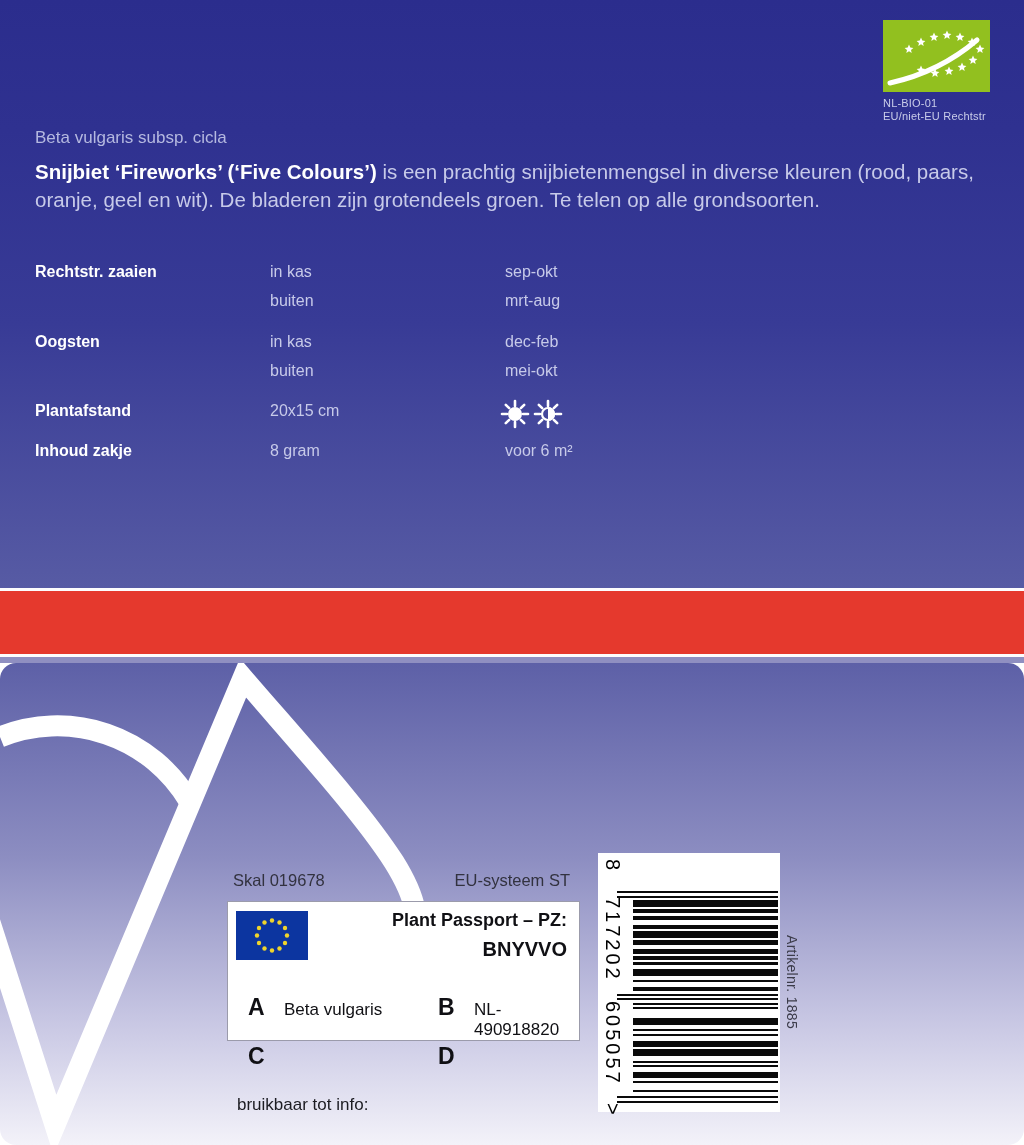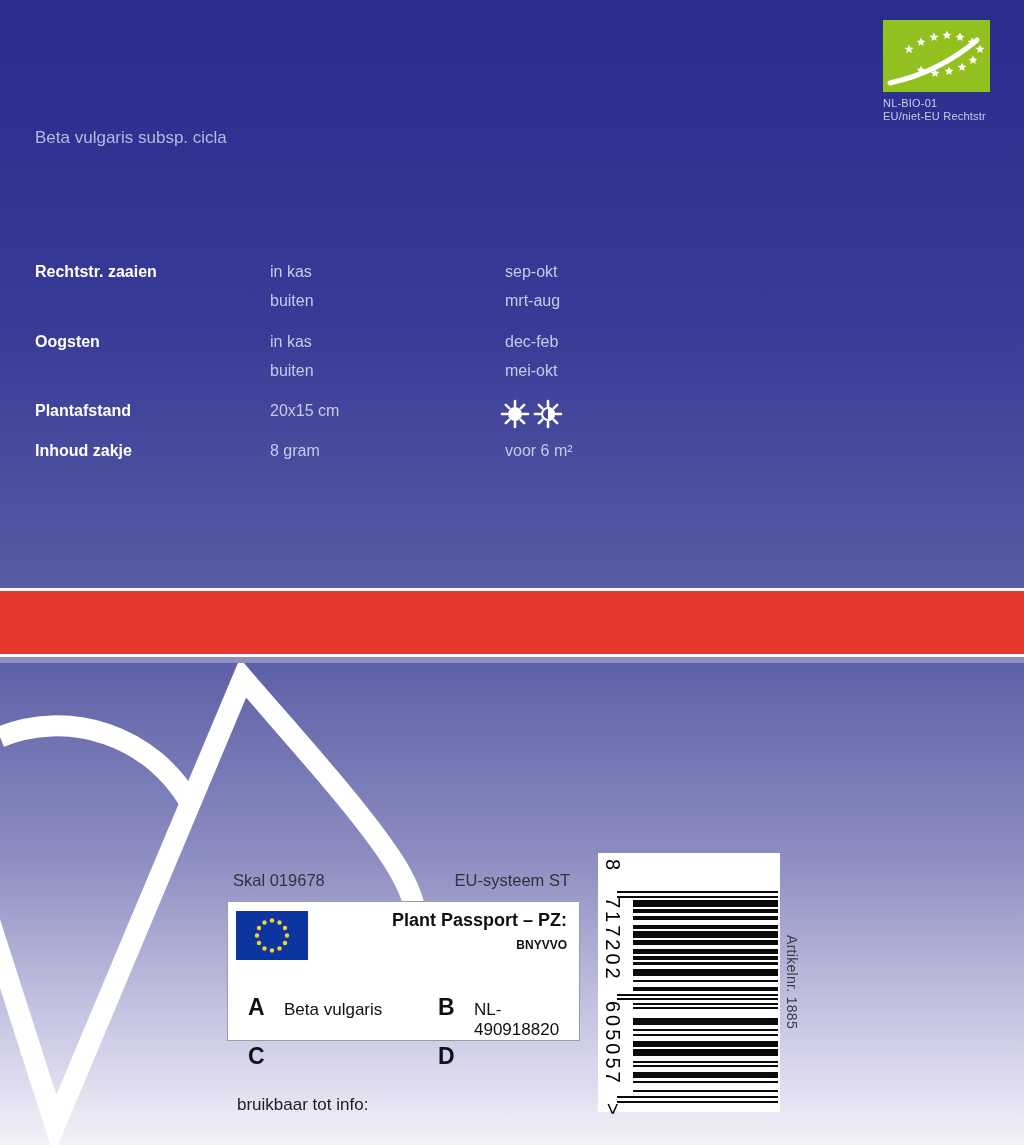--- a/index.html
+++ b/index.html
@@ -17,28 +17,28 @@
   .desc strong{color:#ffffff;font-weight:bold;}
   .cell{position:absolute;font-size:16px;color:#c7cae9;white-space:nowrap;}
   .cell.lbl{font-weight:bold;color:#ffffff;}
   
   .red-band{position:absolute;left:0;top:588px;width:1024px;height:69px;box-sizing:border-box;
             background:#e5392d;border-top:3px solid #fdfdfd;border-bottom:3px solid #fdfdfd;
             color:#ffffff;text-align:center;font-size:17px;line-height:25px;padding-top:6px;}
   .strip{position:absolute;left:0;top:657px;width:1024px;height:6px;background:#8f8fc1;}
   
   .bottom{position:absolute;left:0;top:663px;width:1024px;height:482px;
-          background:linear-gradient(180deg,#5d60a7 0%,#8c8dc1 40%,#c9c8e4 75%,#f3f2f9 100%);}
+          background:linear-gradient(180deg,#5d60a7 0%,#8c8dc1 40%,#c9c8e4 75%,#f3f2f9 100%);border-radius:16px;}
   .logo-shapes{position:absolute;left:0;top:0;}
   .skal{position:absolute;top:208px;font-size:16.5px;color:#32323f;}
   .passport{position:absolute;left:227px;top:238px;width:353px;height:140px;
             background:#ffffff;border:1px solid #9b9bab;box-sizing:border-box;}
   .pp-flag{position:absolute;left:8px;top:9px;}
   .pp-title{position:absolute;right:12px;top:8px;font-size:18px;font-weight:bold;color:#101014;}
-  .pp-code{position:absolute;right:12px;top:36px;font-size:12px;font-weight:bold;color:#101014;}
+  .pp-code{position:absolute;right:12px;top:36px;font-size:20px;font-weight:bold;color:#101014;}
   .pp-letter{position:absolute;font-size:23px;font-weight:bold;color:#101014;}
   .pp-val{position:absolute;font-size:17px;color:#101014;}
   .bruikbaar{position:absolute;left:237px;top:432px;font-size:17px;color:#1c1c22;}
   
   .barcode{position:absolute;left:598px;top:190px;width:182px;height:259px;background:#ffffff;overflow:visible;}
   .bar{position:absolute;left:35px;width:145px;background:#0a0a0a;}
   .bar.guard{left:19px;width:161px;}
   .vtext{position:absolute;transform-origin:0 0;transform:rotate(90deg);
          white-space:nowrap;color:#000;}
   .bc-digit{font-size:20px;letter-spacing:3px;left:26px;}
@@ -73,20 +73,24 @@
         </svg>
       </div>
       <div class="bio-lines">
         <div>NL-BIO-01</div>
         <div>EU/niet-EU Rechtstr</div>
       </div>
     </div>
 
     <div class="species">Beta vulgaris subsp. cicla</div>
 
+    <p class="desc">
+      <strong>Snijbiet ‘Fireworks’ (‘Five Colours’)</strong>
+      <span>is een prachtig snijbietenmengsel in diverse kleuren (rood, paars, oranje, geel en wit). De bladeren zijn grotendeels groen. Te telen op alle grondsoorten.</span>
+    </p>
 
     <span class="cell lbl" style="left:35px;top:263px">Rechtstr. zaaien</span>
     <span class="cell" style="left:270px;top:263px">in kas</span>
     <span class="cell" style="left:505px;top:263px">sep-okt</span>
 
     <span class="cell" style="left:270px;top:292px">buiten</span>
     <span class="cell" style="left:505px;top:292px">mrt-aug</span>
 
     <span class="cell lbl" style="left:35px;top:333px">Oogsten</span>
     <span class="cell" style="left:270px;top:333px">in kas</span>

